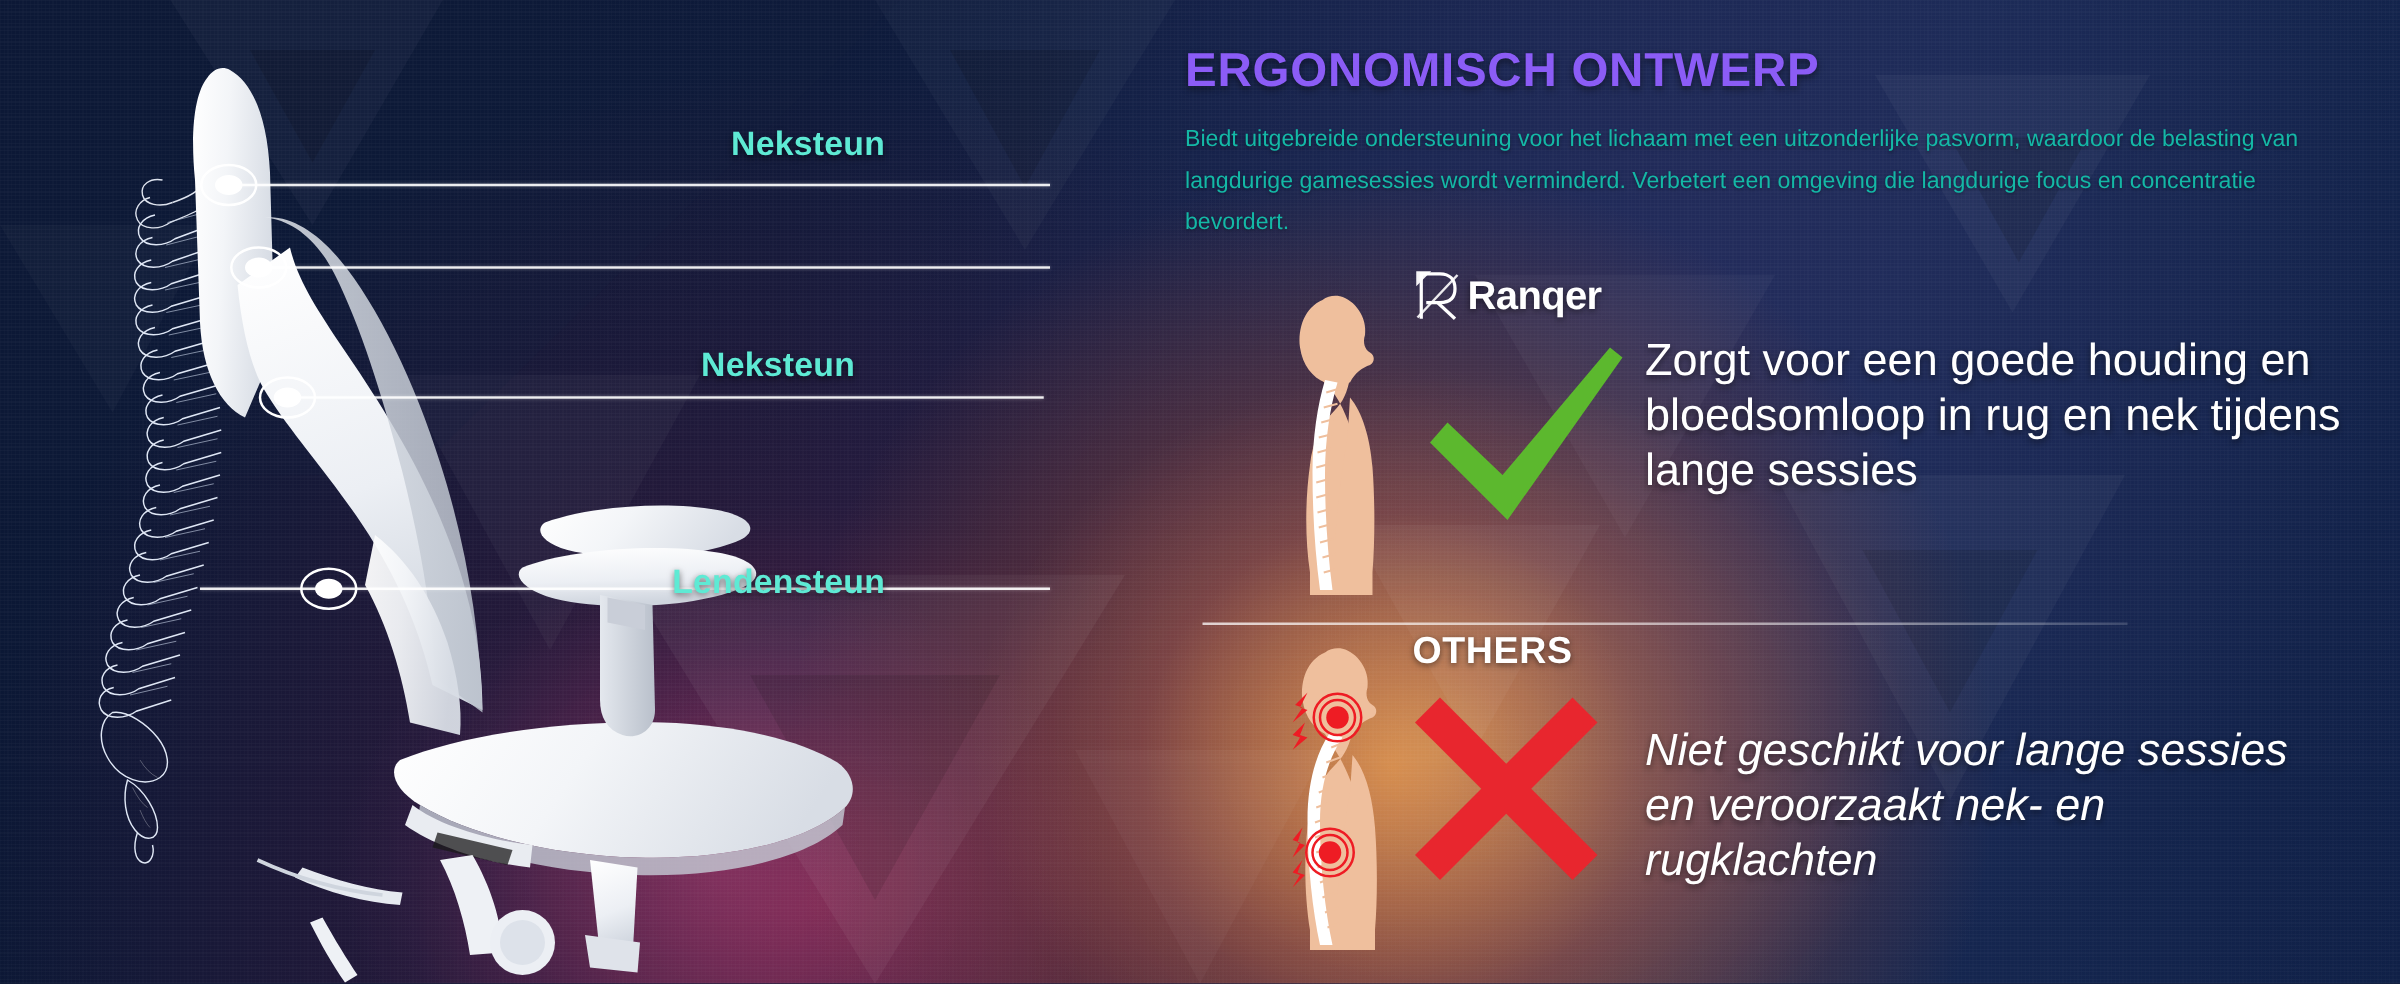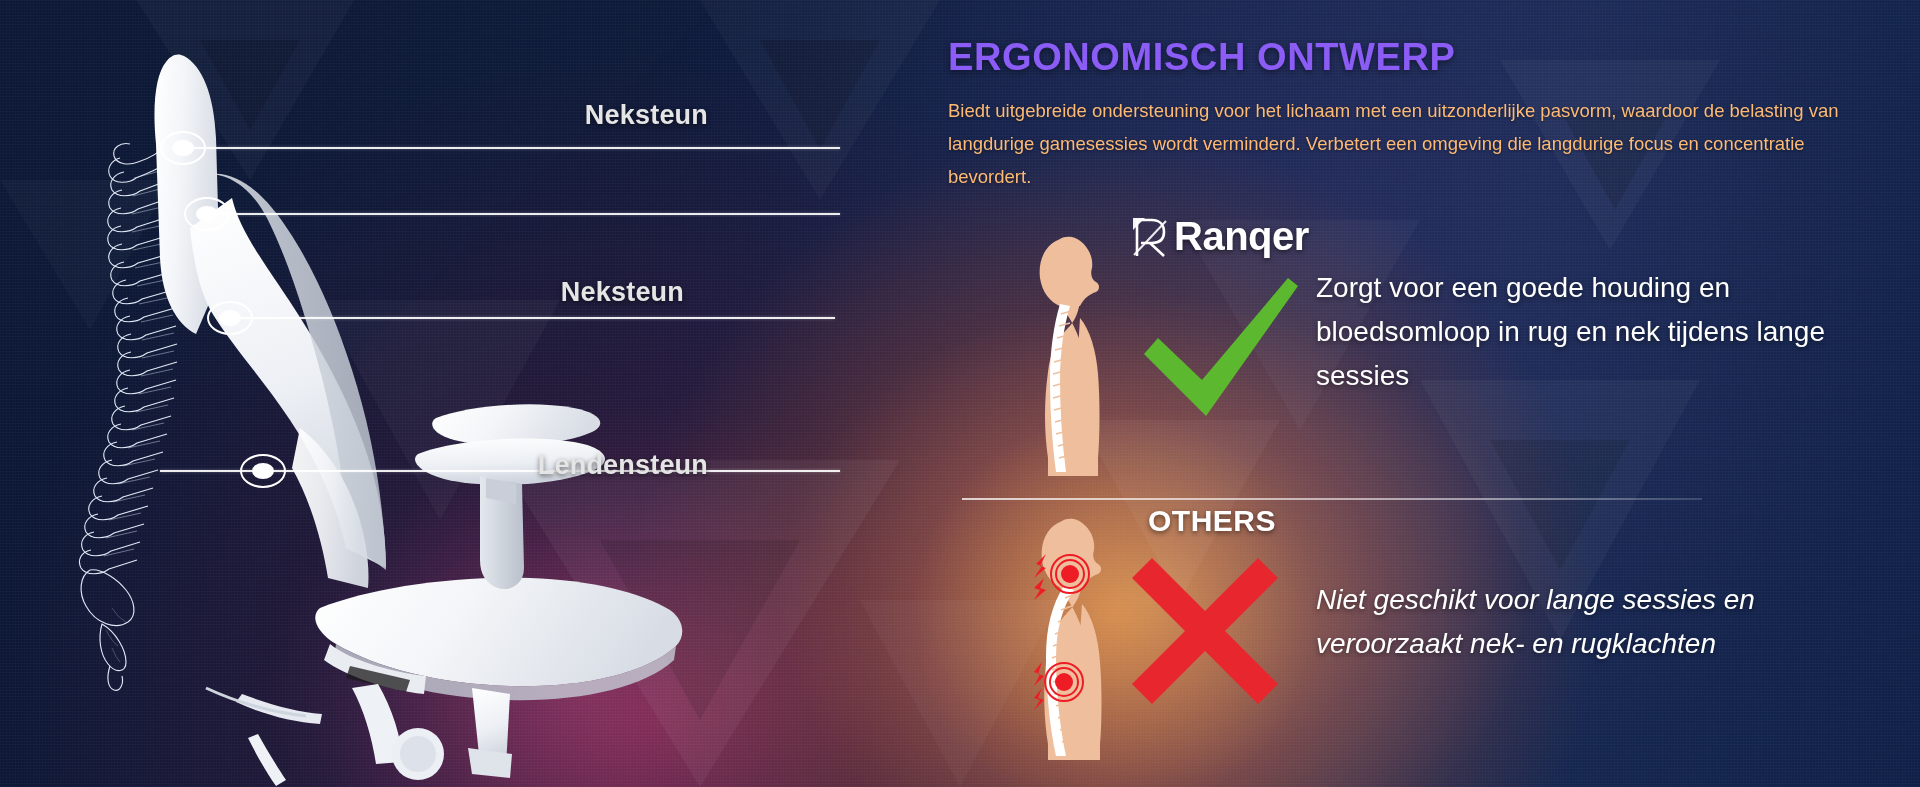--- a/index.html
+++ b/index.html
@@ -50,70 +50,69 @@
     box-shadow:0 0 3px rgba(255,255,255,.35);
   }
   .callout-dot{
     position:absolute; width:46px; height:34px; border-radius:50%;
     border:2.5px solid #ffffff; display:flex; align-items:center; justify-content:center;
   }
   .callout-dot::after{
     content:""; width:22px; height:16px; border-radius:50%; background:#fff;
   }
   .callout-label{
-    position:absolute; color:#e5e5e5; font-weight:bold; font-size:27px;
+    position:absolute; color:#5eead4; font-weight:bold; font-size:27px;
     letter-spacing:.2px; text-shadow:0 2px 5px rgba(0,0,0,.55);
     white-space:nowrap; text-align:right;
   }
 
   
   #right-panel{ position:absolute; left:944px; top:0; width:976px; height:787px; }
 
   #heading{
     position:absolute; left:4px; top:36px;
     font-size:38px; font-weight:bold; color:#8b5cf6; letter-spacing:.6px;
     text-shadow:0 2px 6px rgba(0,0,0,.45);
   }
   #subtext{
     position:absolute; left:4px; top:94px; width:920px;
-    font-size:18.5px; line-height:33px; color:#fdba74; font-weight:400;
+    font-size:18.5px; line-height:33px; color:#14b8a6; font-weight:400;
     text-shadow:0 1px 3px rgba(0,0,0,.4);
   }
 
   .compare-row{ position:absolute; left:0; width:976px; }
   #row-good{ top:232px; height:250px; }
   #row-bad { top:516px; height:250px; }
 
   .divider{
     position:absolute; left:18px; top:498px; width:740px; height:2px;
     background:linear-gradient(90deg, rgba(255,255,255,.75), rgba(255,255,255,.5) 70%, rgba(255,255,255,.15));
   }
 
   .fig{ position:absolute; left:90px; top:0; width:110px; height:250px; }
 
   .brandmark{
     position:absolute; left:186px; top:-18px;
     display:flex; align-items:center; gap:4px;
   }
   .brandmark .brand-text{
-    color:#fff; font-size:40px; font-weight:600; letter-spacing:-.5px;
+    color:#fff; font-size:32px; font-weight:600; letter-spacing:-.5px;
     text-shadow:0 2px 5px rgba(0,0,0,.5);
   }
   .others-label{
     position:absolute; left:186px; top:-12px;
     color:#ffffff; font-size:30px; font-weight:bold; letter-spacing:.5px;
     text-shadow:0 2px 5px rgba(0,0,0,.5);
-    margin-left:18px;
   }
 
   .verdict-icon{ position:absolute; left:196px; top:44px; }
 
   .verdict-text{
     position:absolute; left:372px; top:34px; width:560px;
-    color:#ffffff; font-size:28px; line-height:44px; font-weight:400;
+    color:#ffffff; font-size:36px; line-height:44px; font-weight:400;
     text-shadow:0 2px 5px rgba(0,0,0,.45);
   }
   #row-bad .verdict-text{ top:62px;font-style:italic; }
   #row-bad .verdict-icon{ top:40px; left:186px; }
 </style>
 </head>
 <body>
 
 <div id="stage">
 

